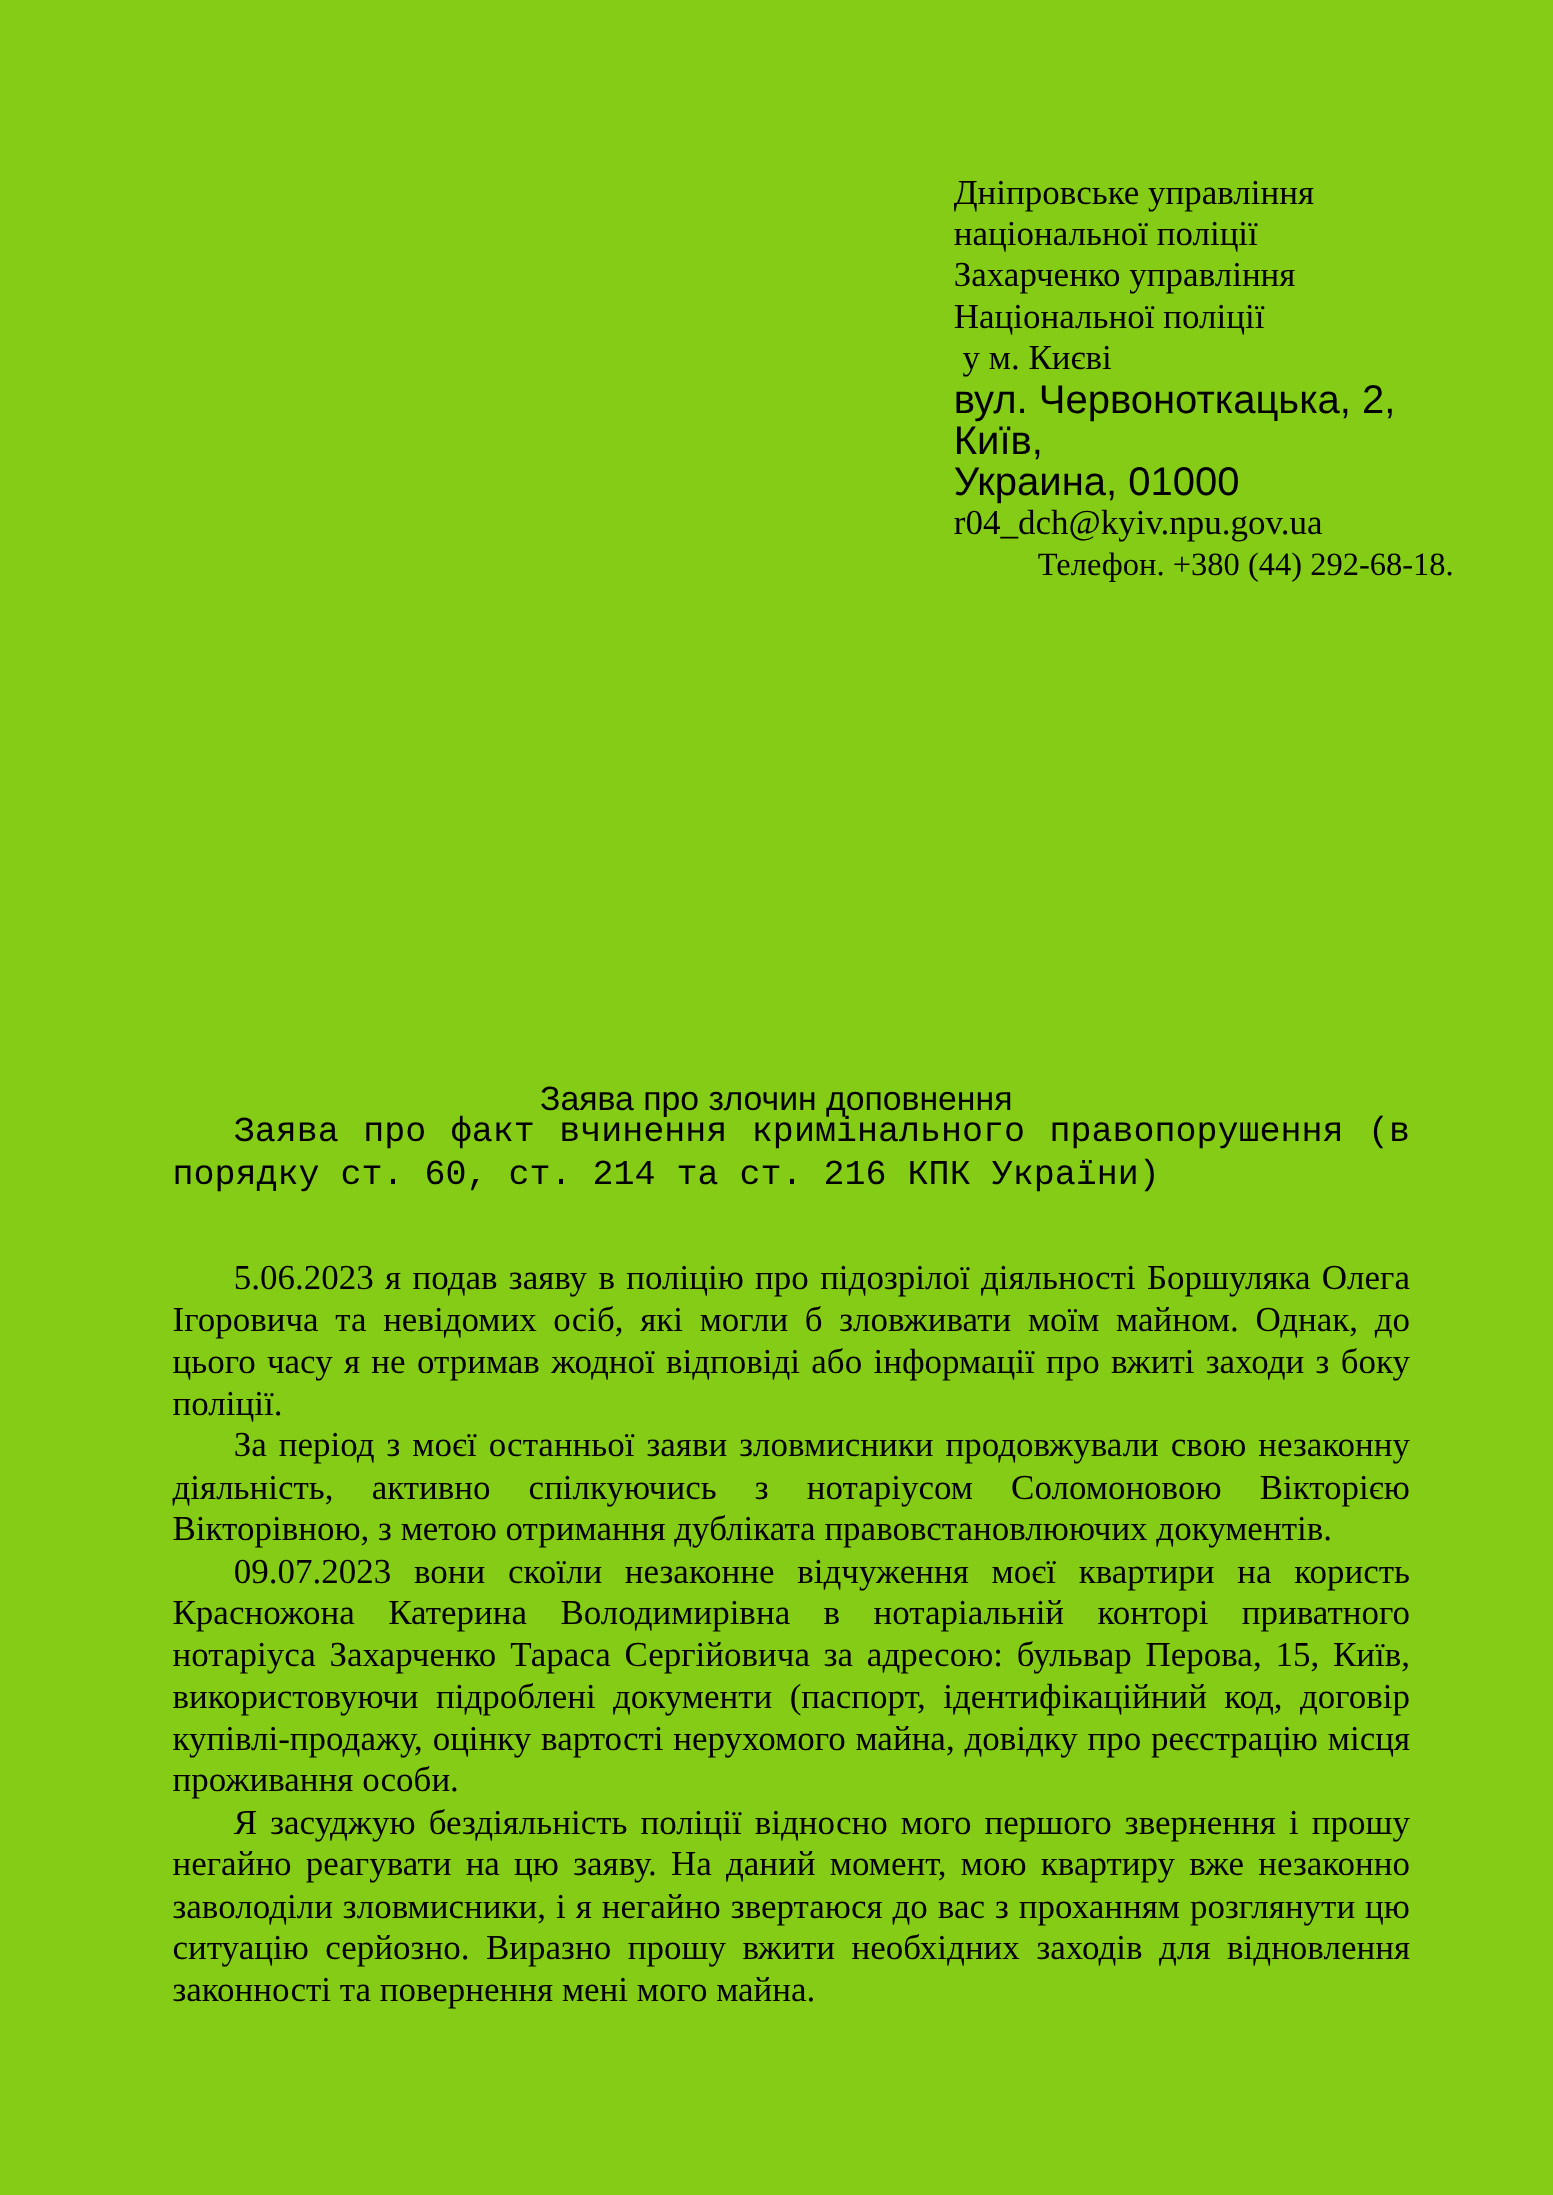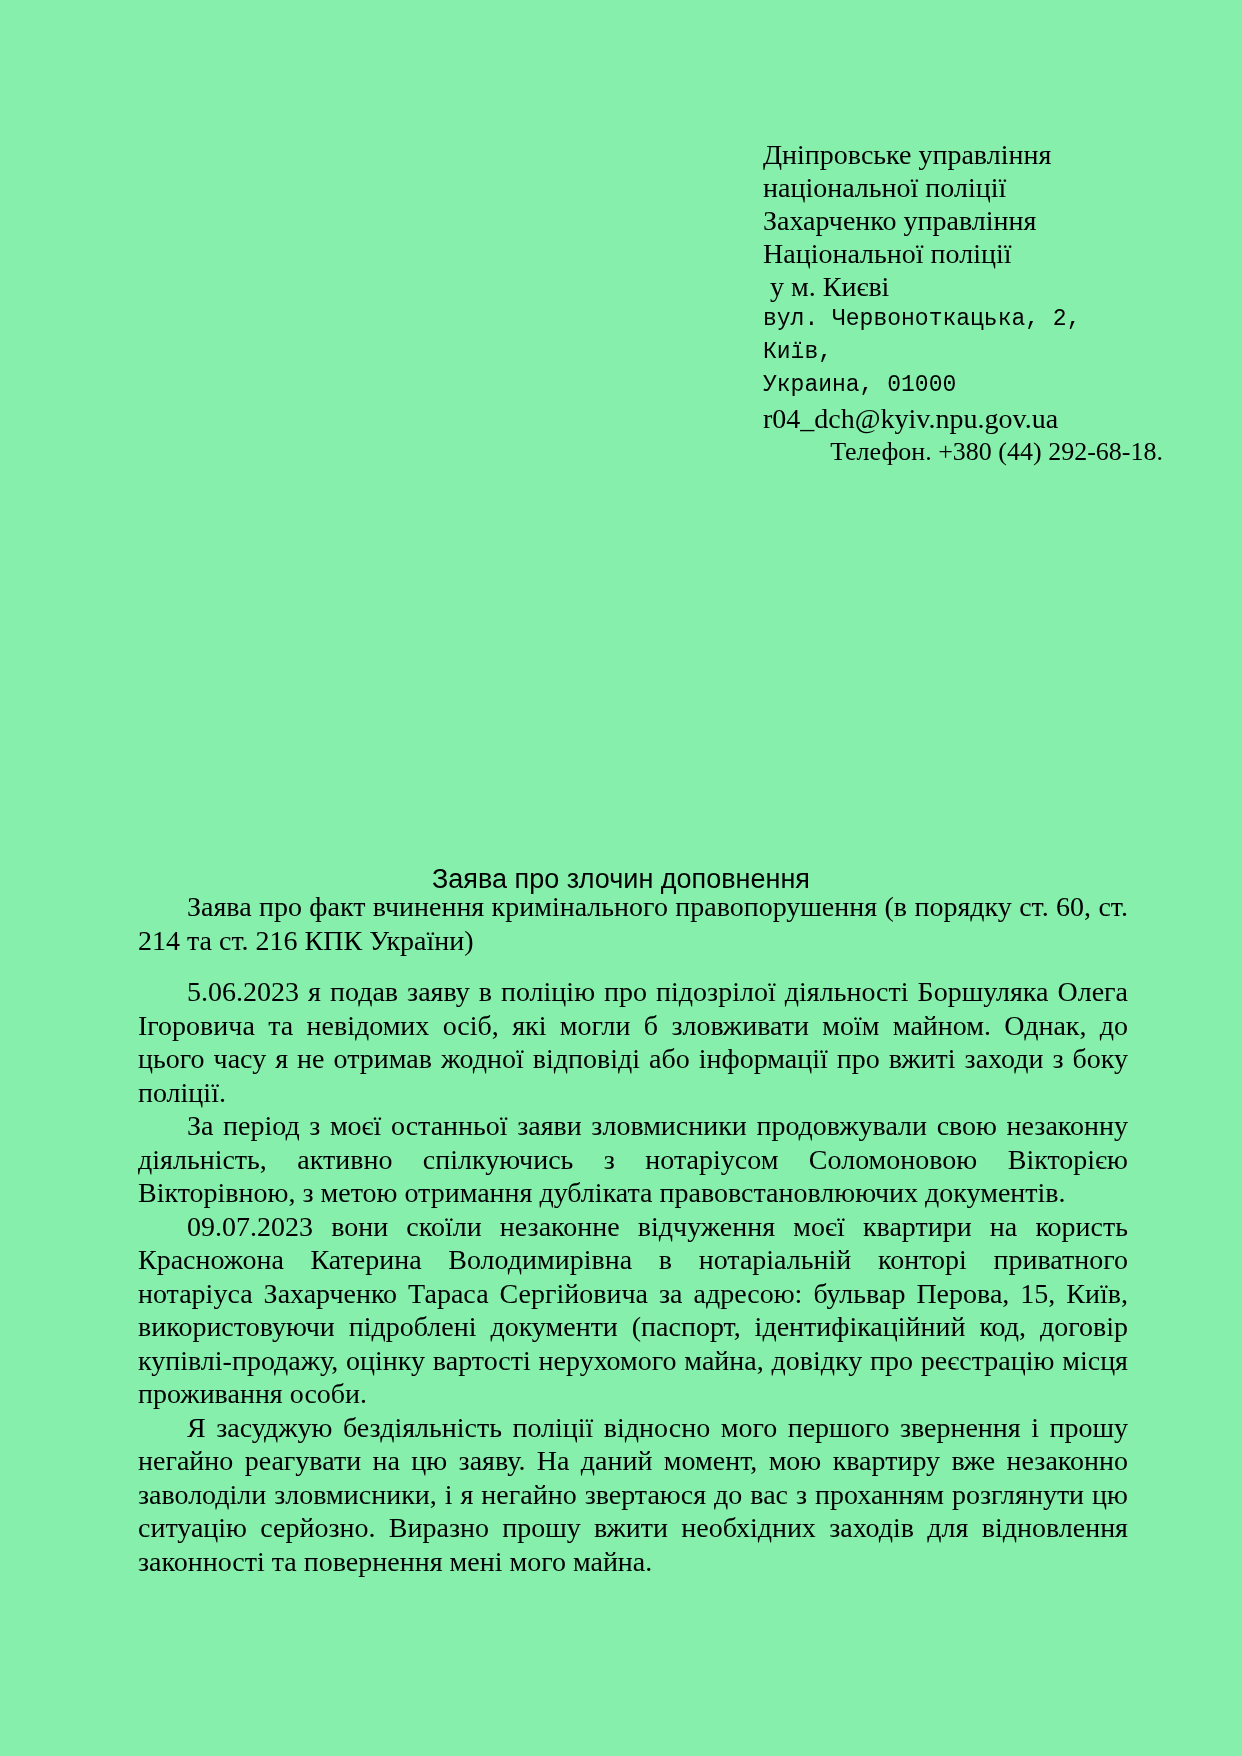--- a/index.html
+++ b/index.html
@@ -8,36 +8,36 @@
     width: 1242px;
     height: 1756px;
     position: relative;
     font-family: "Liberation Serif", serif;
     color: #000000;
     overflow: hidden;
   }
   .page {
     position: absolute;
     inset: 0;
-    background: #86efac;
+    background: #84cc16;
   }
   .address-block {
     position: absolute;
     left: 763px;
     width: 400px;
     font-size: 28px;
     line-height: 33px;
     text-align: left;
   }
   .recipient-block { top: 138px; }
   .sender-block { top: 506px; line-height: 34.5px; }
   .line { white-space: pre-wrap; }
   .sans {
-    font-family: Liberation Mono, monospace;
-    font-size: 23px;
+    font-family: Liberation Sans, sans-serif;
+    font-size: 32px;
   }
   .small { font-size: 26px; text-align: right; }
   .email-link {
     color: #1155cc;
     text-decoration: underline;
     cursor: pointer;
   }
   .doc-title {
     position: absolute;
     top: 864px;
@@ -53,21 +53,22 @@
     top: 890px;
     width: 990px;
     font-size: 28px;
     line-height: 33.5px;
     text-align: justify;
   }
   .body-text p {
     text-indent: 49px;
   }
   .body-text p.after-gap {
-    margin-bottom: 18px;
+    margin-bottom: 49px;
+    font-family: Liberation Mono, monospace;
   }
 </style>
 </head>
 <body>
 
 <div class="page">
 
   <div class="address-block recipient-block">
     <div class="line">Дніпровське управління</div>
     <div class="line">національної поліції</div>

